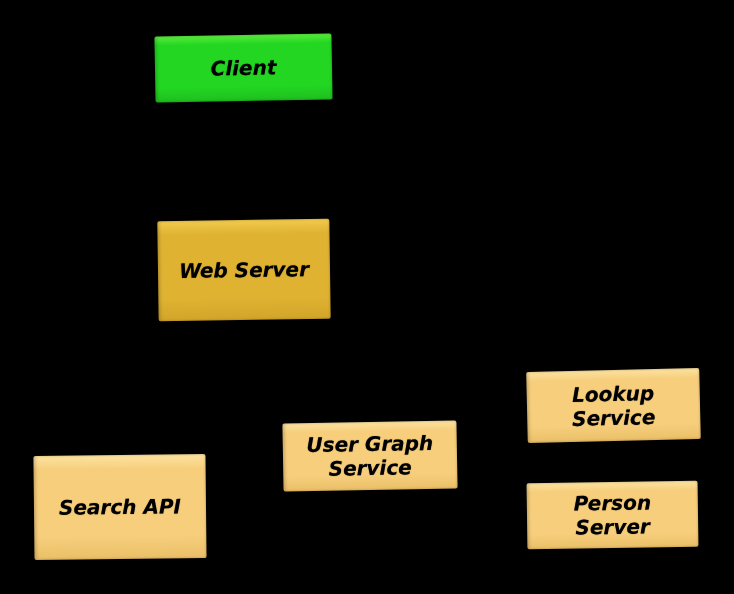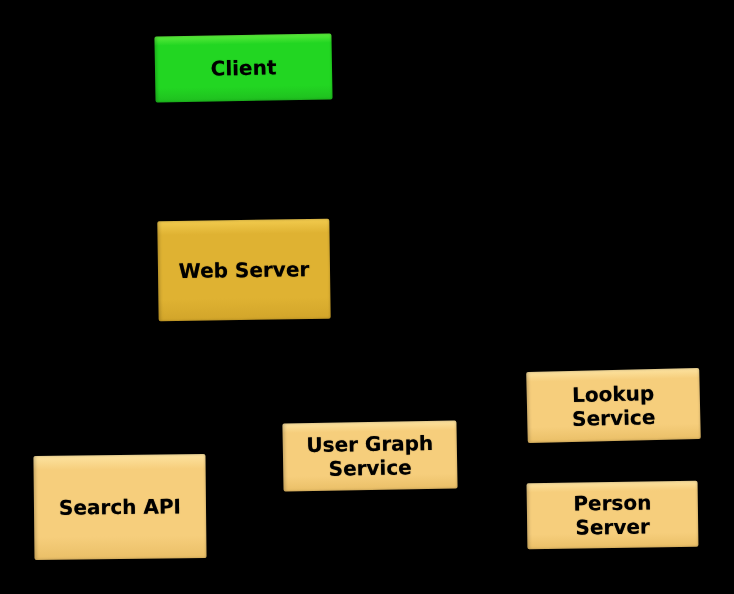--- a/index.html
+++ b/index.html
@@ -7,20 +7,21 @@
     padding: 0;
     background: #000000;
     font-family: "DejaVu Sans", "Liberation Sans", sans-serif;
   }
   .canvas {
     position: relative;
     width: 734px;
     height: 594px;
     background: #000000;
     overflow: hidden;
+    font-style: italic;
   }
   .node {
     position: absolute;
     display: flex;
     align-items: center;
     justify-content: center;
     text-align: center;
     background: linear-gradient(180deg,
                 var(--c1) 0%,
                 var(--c2) 14%,

